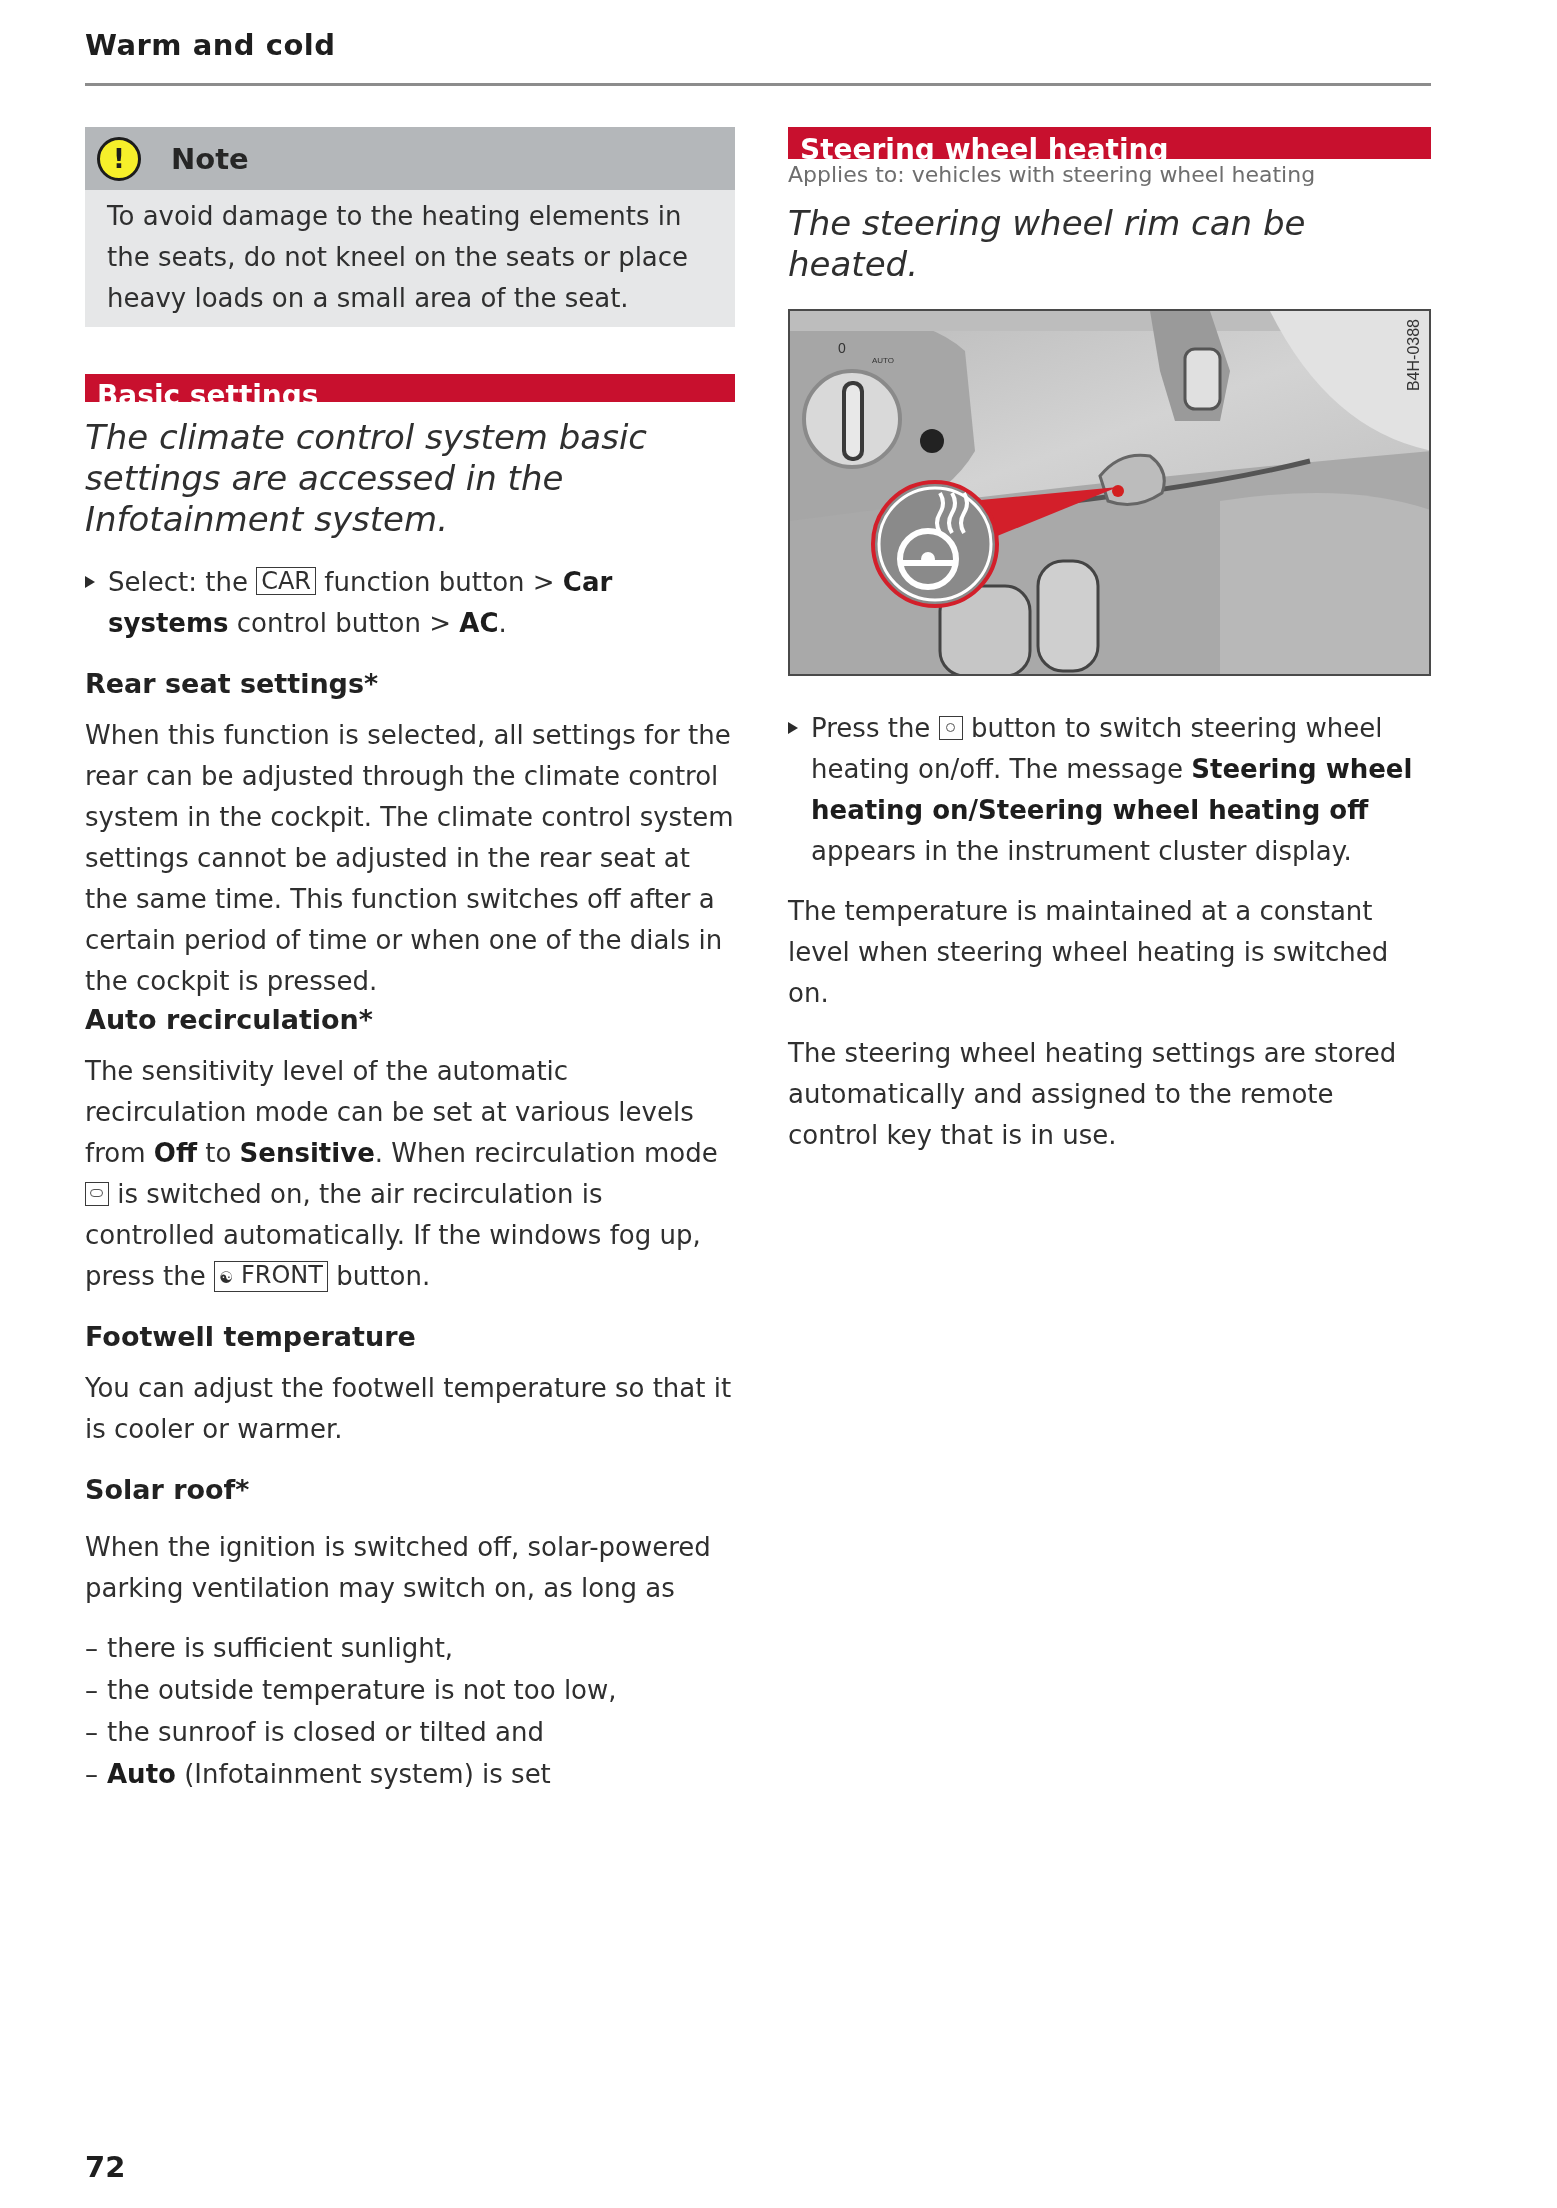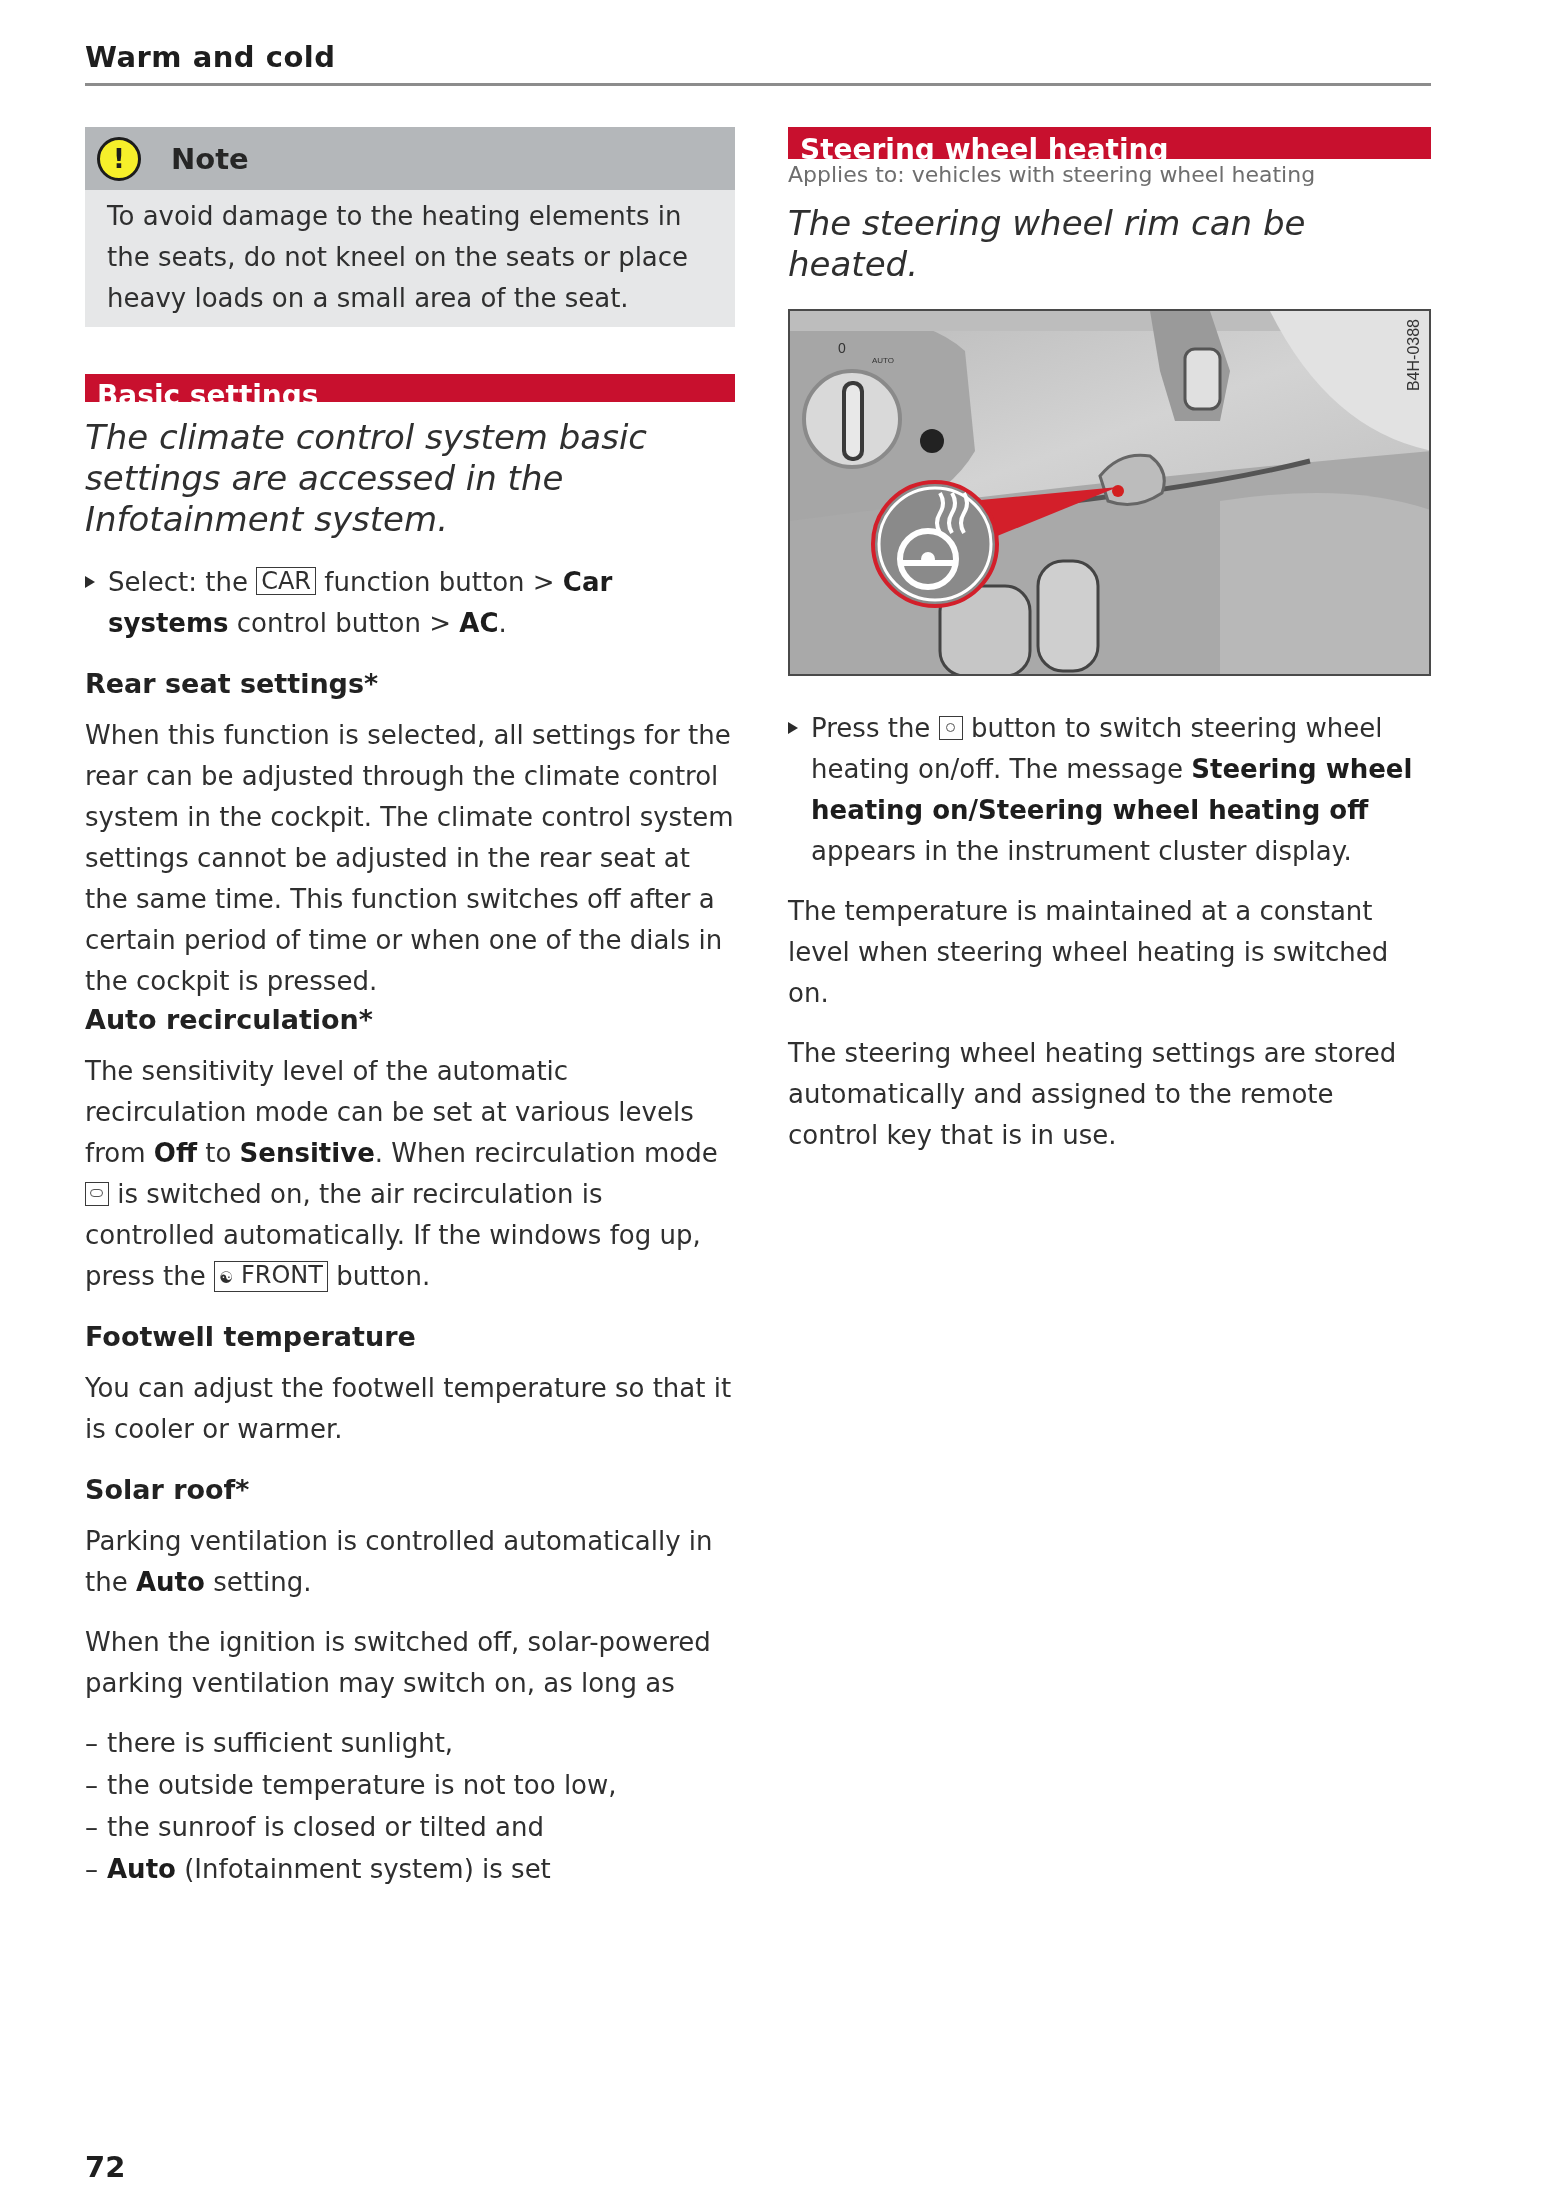--- a/index.html
+++ b/index.html
@@ -1,19 +1,19 @@
 <!DOCTYPE html>
 <html><head>
 <meta charset="utf-8">
 <style>
   html, body { margin:0; padding:0; background:#ffffff; }
   body { width:1557px; height:2208px; position:relative; overflow:hidden;
          font-family:"DejaVu Sans", "Liberation Sans", sans-serif; color:#2b2b2b; }
   .abs { position:absolute; }
-  .page-title { left:85px; top:40px; font-size:29px; font-weight:bold; letter-spacing:0.5px; color:#1e1e1e; }
+  .page-title { left:85px; top:28px; font-size:29px; font-weight:bold; letter-spacing:0.5px; color:#1e1e1e; }
   .rule { left:85px; top:83px; width:1346px; height:3px; background:#8c8c8c; }
 
   .col-left { left:85px; top:127px; width:650px; }
   .col-right { left:788px; top:127px; width:643px; }
 
   .body-text { font-size:26px; line-height:41px; color:#2f2f2f; }
   .body-text b { color:#1d1d1d; }
 
   .note-box { width:650px; background:#e6e7e8; }
   .note-head { height:63px; background:#b4b7ba; display:flex; align-items:center; }
@@ -95,25 +95,20 @@
     <span class="iconbox"><span class="ic"></span></span>
     <span>is switched on, the air recirculation is controlled automatically. If the windows fog up, press the</span>
     <span class="keybox"><span style="font-size:16px;">☯</span> <span>FRONT</span></span>
     <span>button.</span>
   </div>
 
   <div class="sub-head" style="margin-top:22px;">Footwell temperature</div>
   <div class="body-text" style="margin-top:13px;">You can adjust the footwell temperature so that it is cooler or warmer.</div>
 
   <div class="sub-head" style="margin-top:22px;">Solar roof*</div>
-  <div class="body-text" style="margin-top:13px;">
-    <span>Parking ventilation is controlled automatically in the</span>
-    <b>Auto</b>
-    <span>setting.</span>
-  </div>
   <div class="body-text" style="margin-top:19px;">When the ignition is switched off, solar-powered parking ventilation may switch on, as long as</div>
 
   <div class="body-text" style="margin-top:18px; line-height:42px;">
     <div class="dash-item"><span class="dash">–</span><span>there is sufficient sunlight,</span></div>
     <div class="dash-item"><span class="dash">–</span><span>the outside temperature is not too low,</span></div>
     <div class="dash-item"><span class="dash">–</span><span>the sunroof is closed or tilted and</span></div>
     <div class="dash-item"><span class="dash">–</span><b>Auto</b> <span>(Infotainment system) is set</span></div>
   </div>
 </div>
 

